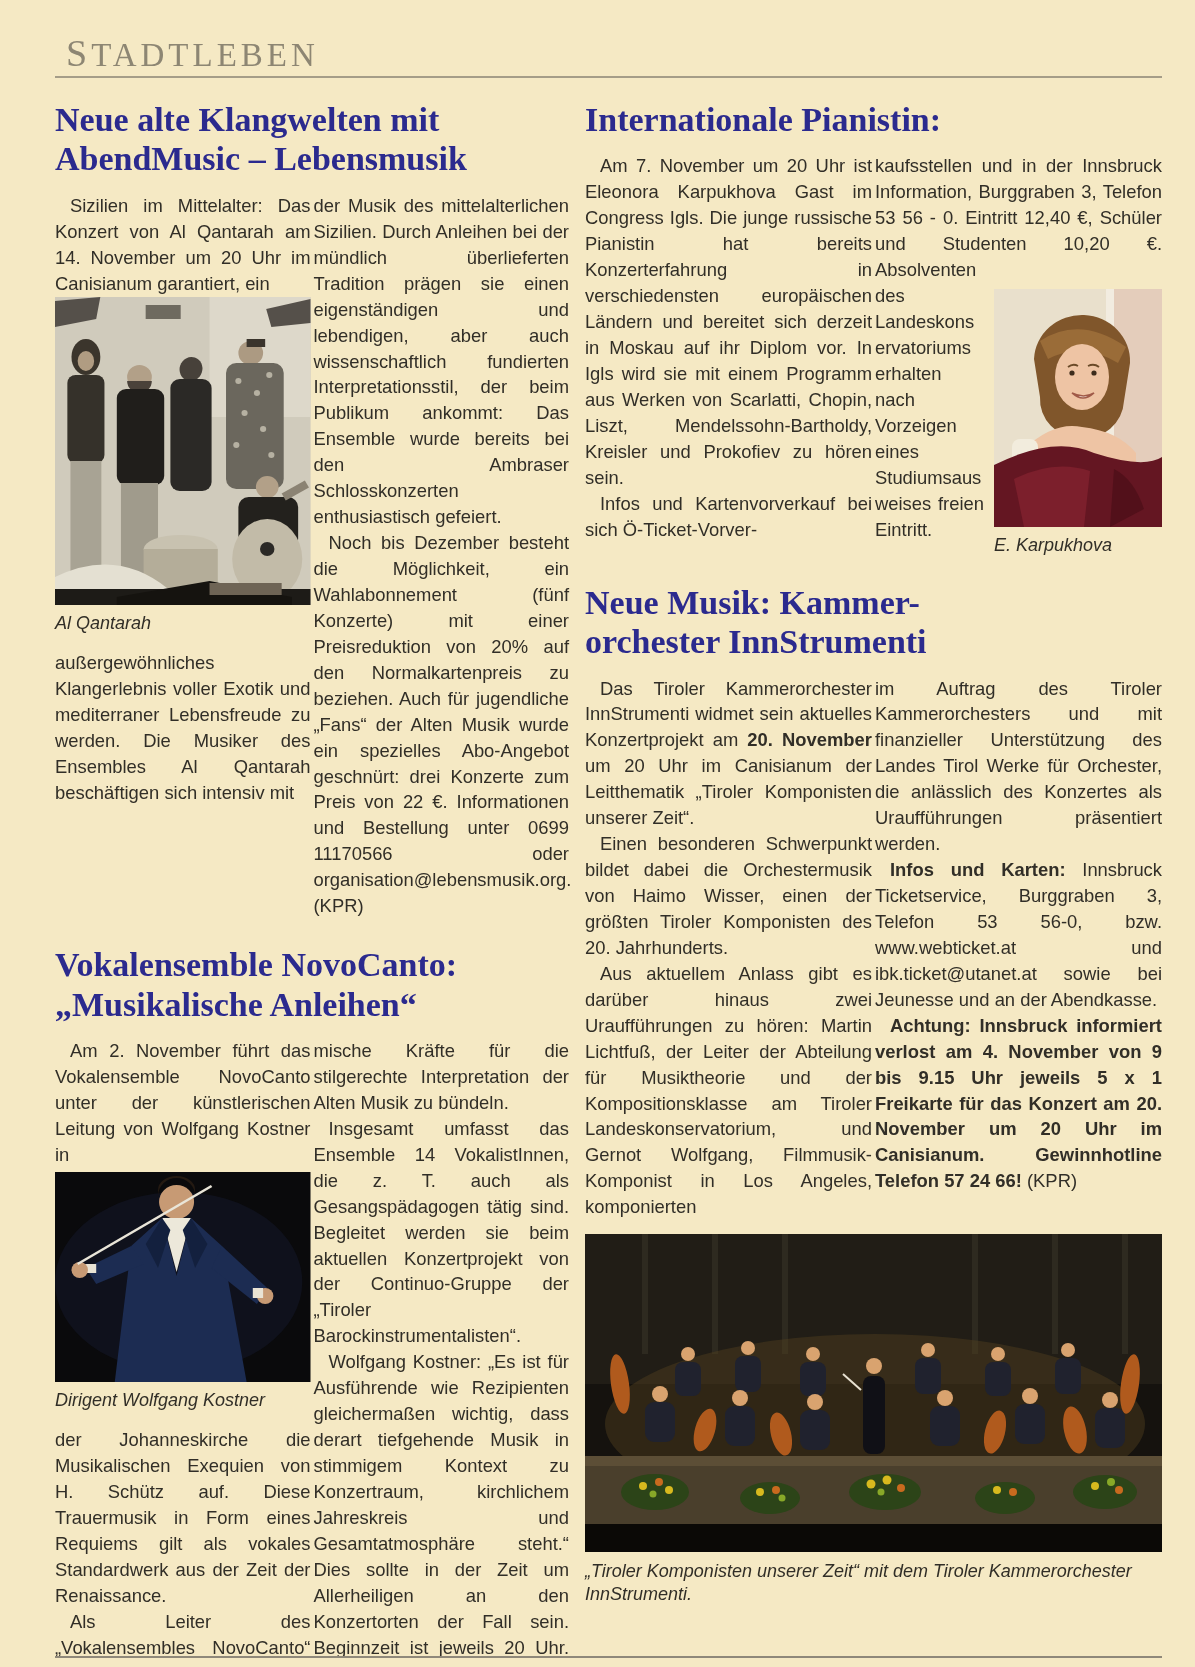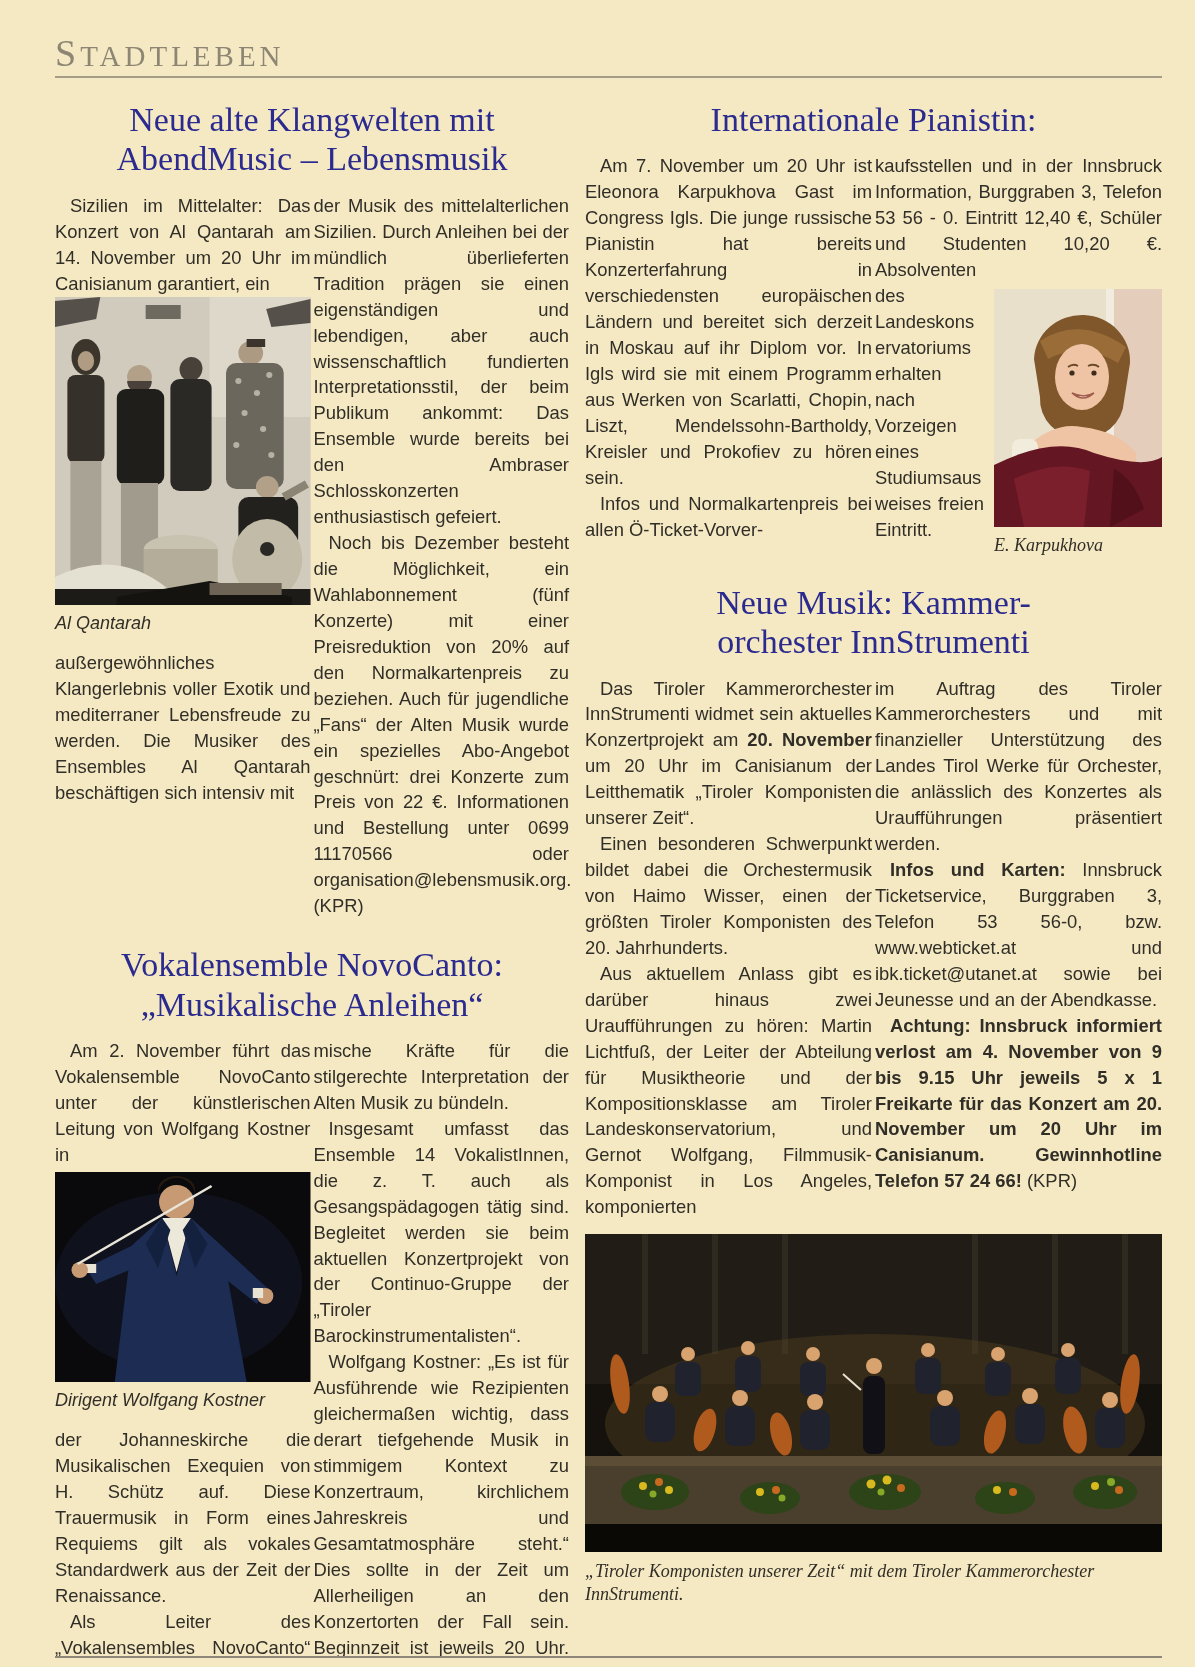--- a/index.html
+++ b/index.html
@@ -7,47 +7,48 @@
     width:1195px;height:1667px;position:relative;overflow:hidden;
     background:#f5e9c4;
     color:#312e27;
     font-family:"Liberation Sans",sans-serif;
   }
   .page{padding:34px 33px 0 55px;}
 
   
   .kicker{
     font-family:"Liberation Serif",serif;
-    color:#8d8673;font-size:29px;letter-spacing:4px;line-height:1;
+    color:#8d8673;font-size:33px;letter-spacing:4px;line-height:1;
     text-transform:uppercase;
+    margin-left:11px;
   }
   .kicker::first-letter{font-size:38px;}
   .kicker-rule{border-bottom:2px solid #a59d88;margin-top:4px;}
 
   
   .halves{display:flex;gap:16px;margin-top:10px;}
   .half-left{width:514px;flex:none;}
   .half-right{width:577px;flex:none;}
 
   h2.headline{
-    font-family:"Liberation Serif",serif;font-weight:400;
-    color:#2b2a8e;text-align:center;
+    font-family:"Liberation Serif",serif;font-weight:700;
+    color:#2b2a8e;
     font-size:34px;line-height:1.16;
     margin:12px 0 14px 0;
   }
   h2.hl2{margin-top:26px;}
 
   .art-cols{display:flex;gap:3px;}
   .art-cols .col{flex:1;min-width:0;}
   .body-text{font-size:18.4px;line-height:1.41;text-align:justify;}
   .body-text p{margin:0;}
   p.pi{text-indent:15px;}
   p.pc{text-indent:0;}
 
-  figure{margin:0;font-family:Liberation Serif, serif;}
+  figure{margin:0;}
   .photo{display:block;width:100%;}
   .caption{
     font-style:italic;font-size:18px;line-height:1.25;
     text-align:left;text-indent:0;margin:7px 0 16px 0;
   }
 
   
   .fig-karp{float:right;width:168px;margin:6px 0 0 10px;}
   .fig-karp .caption{margin:7px 0 0 0;}
   .narrow-wrap p{hyphens:auto;overflow-wrap:break-word;}
@@ -190,21 +191,21 @@
 
     <div class="half-right">
 
       <section>
         <h2 class="headline">
           <span>Internationale Pianistin:</span><br>
         </h2>
         <div class="art-cols body-text">
           <div class="col">
             <p class="pi">Am 7. November um 20 Uhr ist Eleonora Karpukhova Gast im Congress Igls. Die junge russische Pianistin hat bereits Konzerterfahrung in verschiedensten europäischen Ländern und bereitet sich derzeit in Moskau auf ihr Diplom vor. In Igls wird sie mit einem Programm aus Werken von Scarlatti, Chopin, Liszt, Mendelssohn-Bartholdy, Kreisler und Prokofiev zu hören sein.</p>
-            <p class="pi">Infos und Normalkartenpreis bei allen Ö-Ticket-Vorver-</p>
+            <p class="pi">Infos und Kartenvorverkauf bei sich Ö-Ticket-Vorver-</p>
           </div>
           <div class="col narrow-wrap">
             <p class="pc">kaufsstellen und in der Innsbruck Information, Burggraben 3, Telefon 53 56 - 0. Eintritt 12,40 €, Schüler und Studenten 10,20 €. Absolventen</p>
             <figure class="fig-karp">
 
               <svg class="photo" width="168" height="238" viewBox="0 0 168 238" preserveAspectRatio="none" aria-hidden="true">
                 <rect width="168" height="238" fill="#e9e0cc"></rect>
                 <rect x="118" y="0" width="50" height="238" fill="#e4cdbb"></rect>
                 <rect x="112" y="0" width="8" height="238" fill="#f2ece0"></rect>
                 <path d="M40,70 a48,46 0 0 1 96,4 l-6,38 a42,40 0 0 1 -84,-4 z" fill="#80562b"></path>

